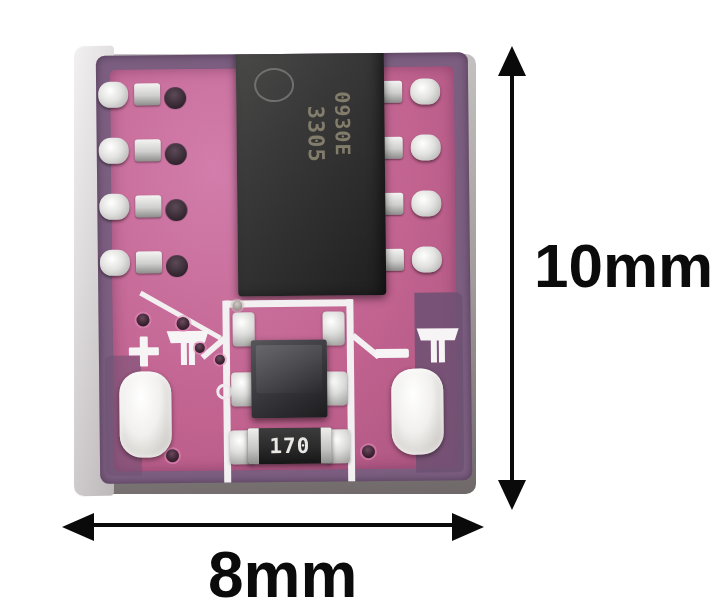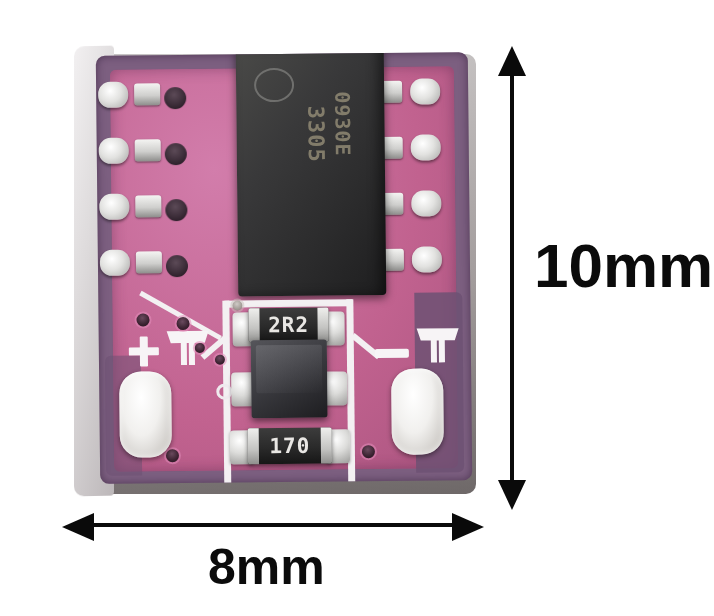--- a/index.html
+++ b/index.html
@@ -251,25 +251,20 @@
       <div class="via sm" style="left:116px;top:300px;"></div>
       <div class="via" style="left:66px;top:394px;"></div>
       <div class="via" style="left:262px;top:392px;"></div>
       <div class="via sm" style="left:134px;top:246px;background:radial-gradient(circle at 45% 35%,#cfcac6 0%,#9a938d 70%,#6d6660 100%);box-shadow:0 0 0 2px rgba(200,190,185,.5);"></div>
 
       <div class="big-pad" style="left:20px;top:316px;"></div>
       <div class="big-pad" style="left:292px;top:316px;"></div>
 
       <div class="solder-blob" style="left:134px;top:258px;width:22px;height:34px;"></div>
       <div class="solder-blob" style="left:224px;top:258px;width:22px;height:34px;"></div>
-      <div class="smd" style="left:150px;top:254px;width:80px;height:34px;">
-        <div class="cap-l"></div>
-        <div class="cap-r"></div>
-        <span class="code">2R2</span>
-      </div>
 
       <div class="solder-blob" style="left:132px;top:318px;width:26px;height:34px;"></div>
       <div class="solder-blob" style="left:222px;top:318px;width:26px;height:34px;"></div>
       <div class="inductor" style="left:152px;top:286px;width:76px;height:78px;"></div>
 
       <div class="solder-blob" style="left:130px;top:376px;width:24px;height:34px;"></div>
       <div class="solder-blob" style="left:226px;top:376px;width:24px;height:34px;"></div>
       <div class="smd" style="left:148px;top:374px;width:84px;height:36px;">
         <div class="cap-l"></div>
         <div class="cap-r"></div>
@@ -283,16 +278,16 @@
     <div class="dim-line" style="left:510px;top:64px;width:4px;height:424px;"></div>
     <div class="arrowhead" style="left:498px;top:46px;border-left:14px solid transparent;border-right:14px solid transparent;border-bottom:30px solid #0a0a0a;"></div>
     <div class="arrowhead" style="left:498px;top:480px;border-left:14px solid transparent;border-right:14px solid transparent;border-top:30px solid #0a0a0a;"></div>
     <span class="dim-label" style="left:534px;top:230px;font-size:62px;">10mm</span>
   </div>
 
   <div>
     <div class="dim-line" style="left:92px;top:523px;width:372px;height:4px;"></div>
     <div class="arrowhead" style="left:62px;top:513px;border-top:14px solid transparent;border-bottom:14px solid transparent;border-right:32px solid #0a0a0a;"></div>
     <div class="arrowhead" style="left:452px;top:513px;border-top:14px solid transparent;border-bottom:14px solid transparent;border-left:32px solid #0a0a0a;"></div>
-    <span class="dim-label" style="left:208px;top:538px;font-size:50px;">8mm</span>
+    <span class="dim-label" style="left:208px;top:538px;font-size:64px;">8mm</span>
   </div>
 
 </div>
 
 </body></html>

